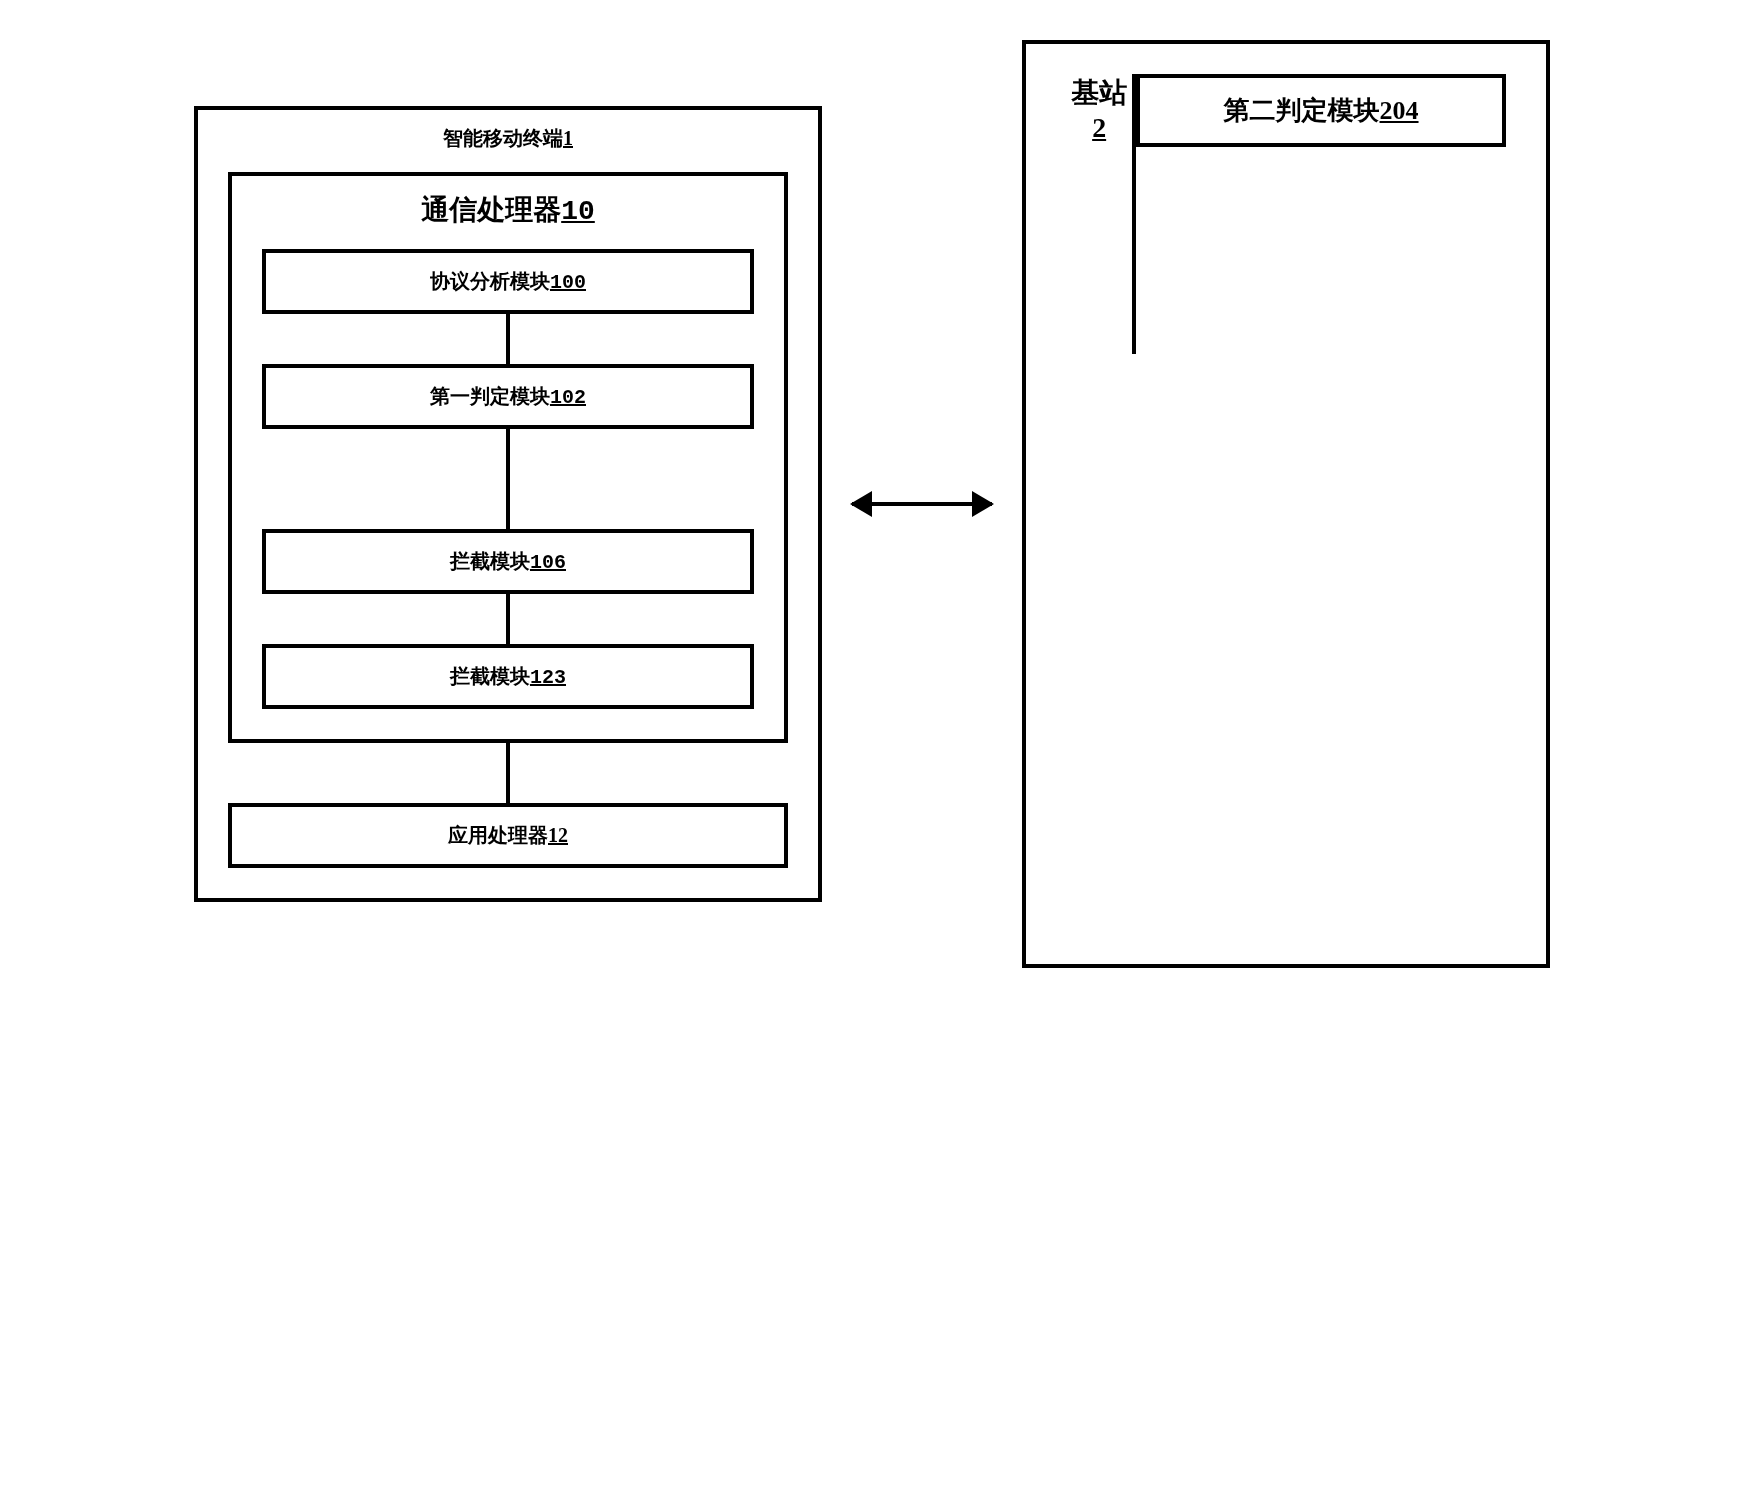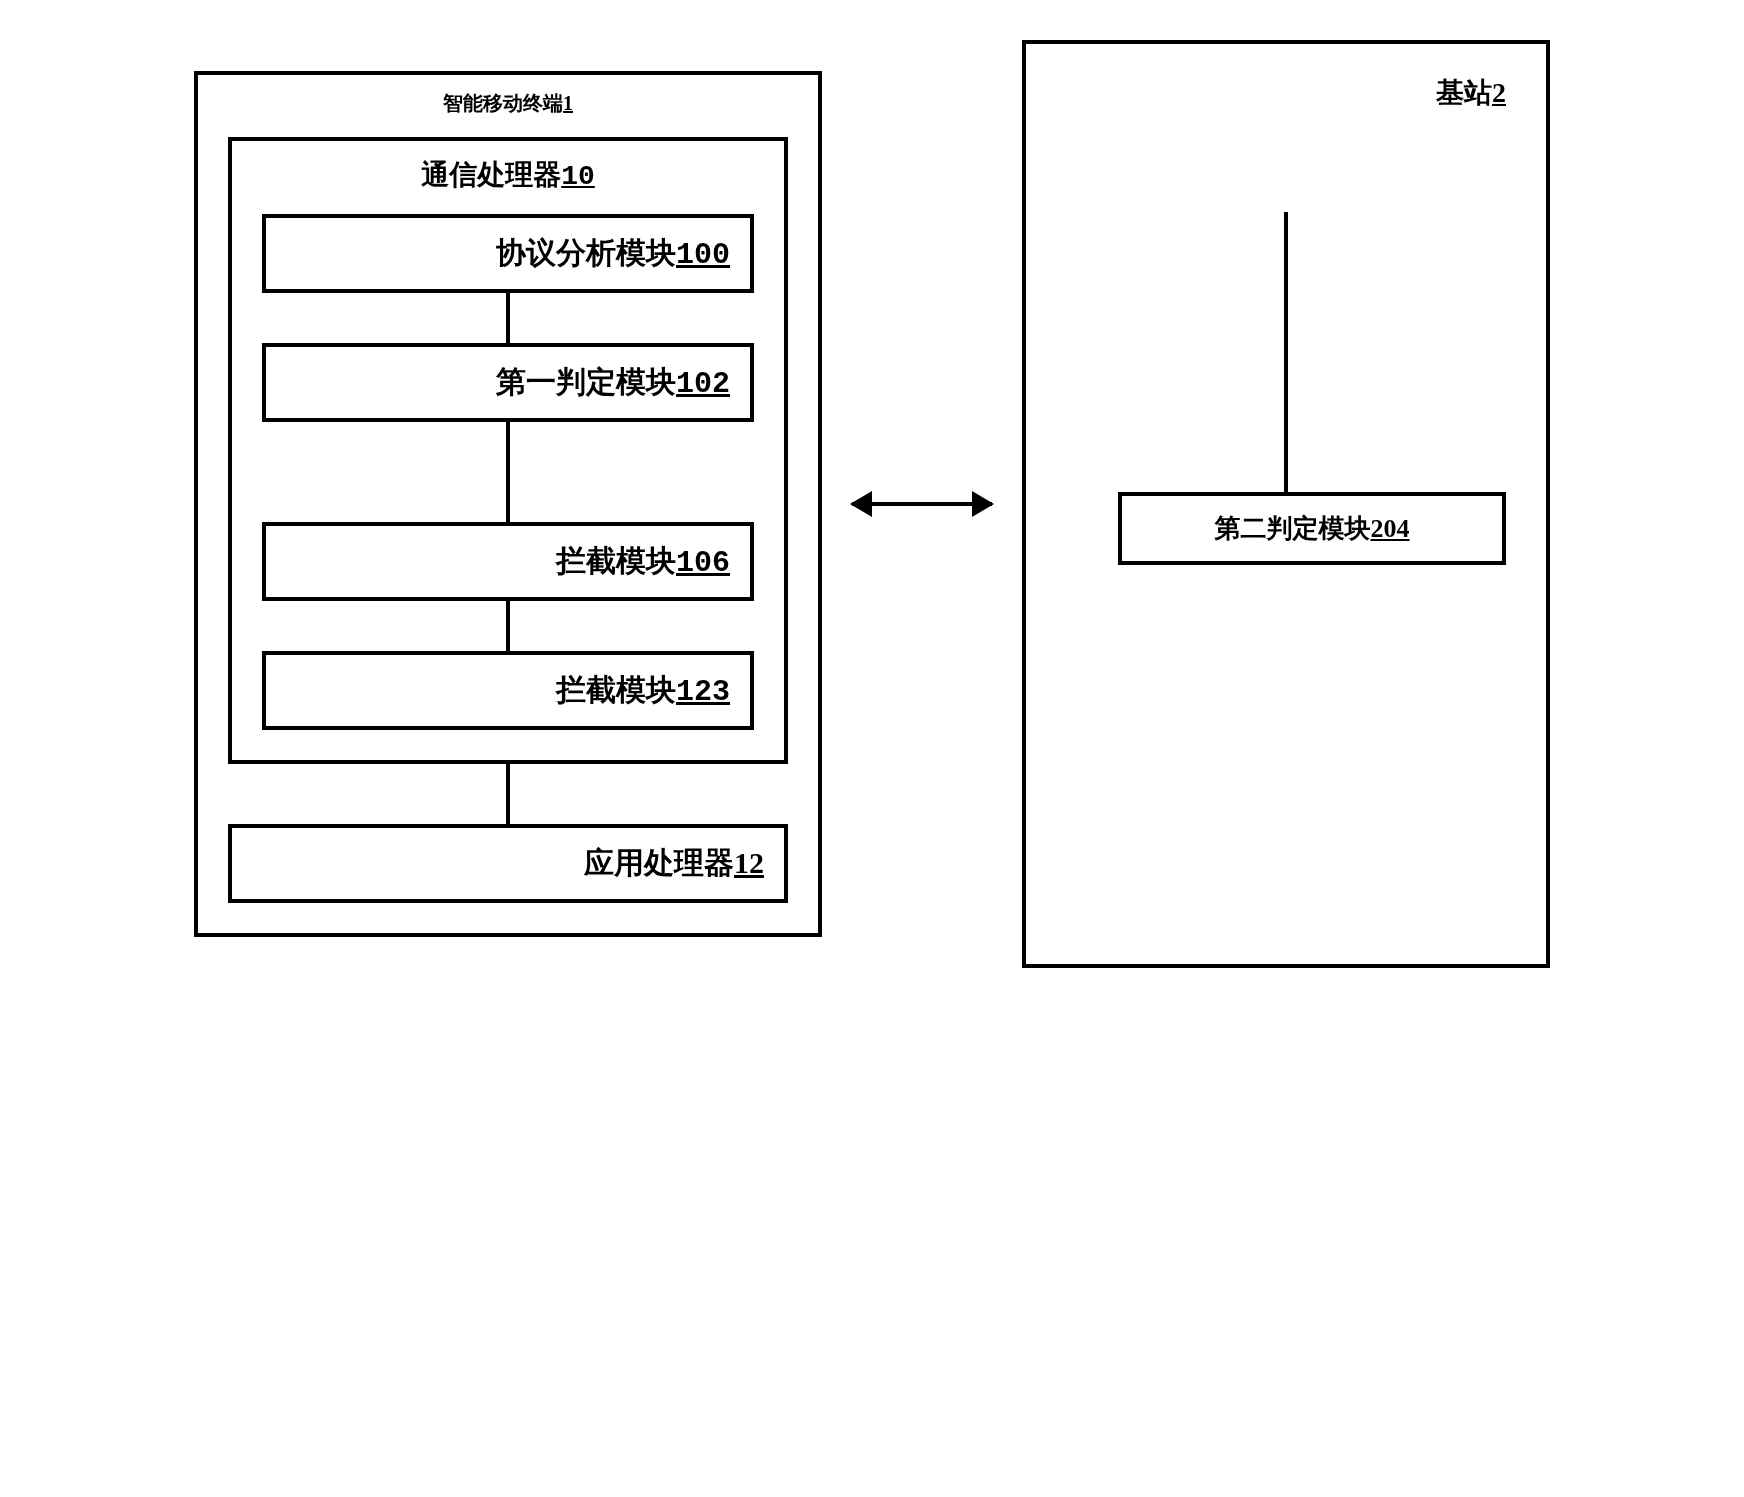--- a/index.html
+++ b/index.html
@@ -32,44 +32,44 @@
     }
     .processor-title {
       text-align: center;
       font-size: 28px;
       font-weight: bold;
       margin-bottom: 20px;
     }
     .module-box {
       border: 4px solid #000;
       padding: 15px 20px;
-      text-align: right;
-      font-size: 30px;
+      text-align: center;
+      font-size: 20px;
       font-weight: bold;
     }
     .connector {
       width: 4px;
       height: 50px;
       background: #000;
       margin: 0 auto;
     }
     .connector-short {
       width: 4px;
       height: 60px;
       background: #000;
       margin: 0 auto;
     }
     .station-box {
       border: 4px solid #000;
       padding: 30px 40px 40px 40px;
       width: 440px;
       height: 850px;
       display: flex;
-      flex-direction: column;
-      align-items: flex-end;
+      flex-direction: row;
+      align-items: flex-start;
     }
     .station-title {
       text-align: center;
       font-size: 28px;
       font-weight: bold;
       margin-bottom: 100px;
     }
     .station-connector {
       width: 4px;
       height: 280px;

